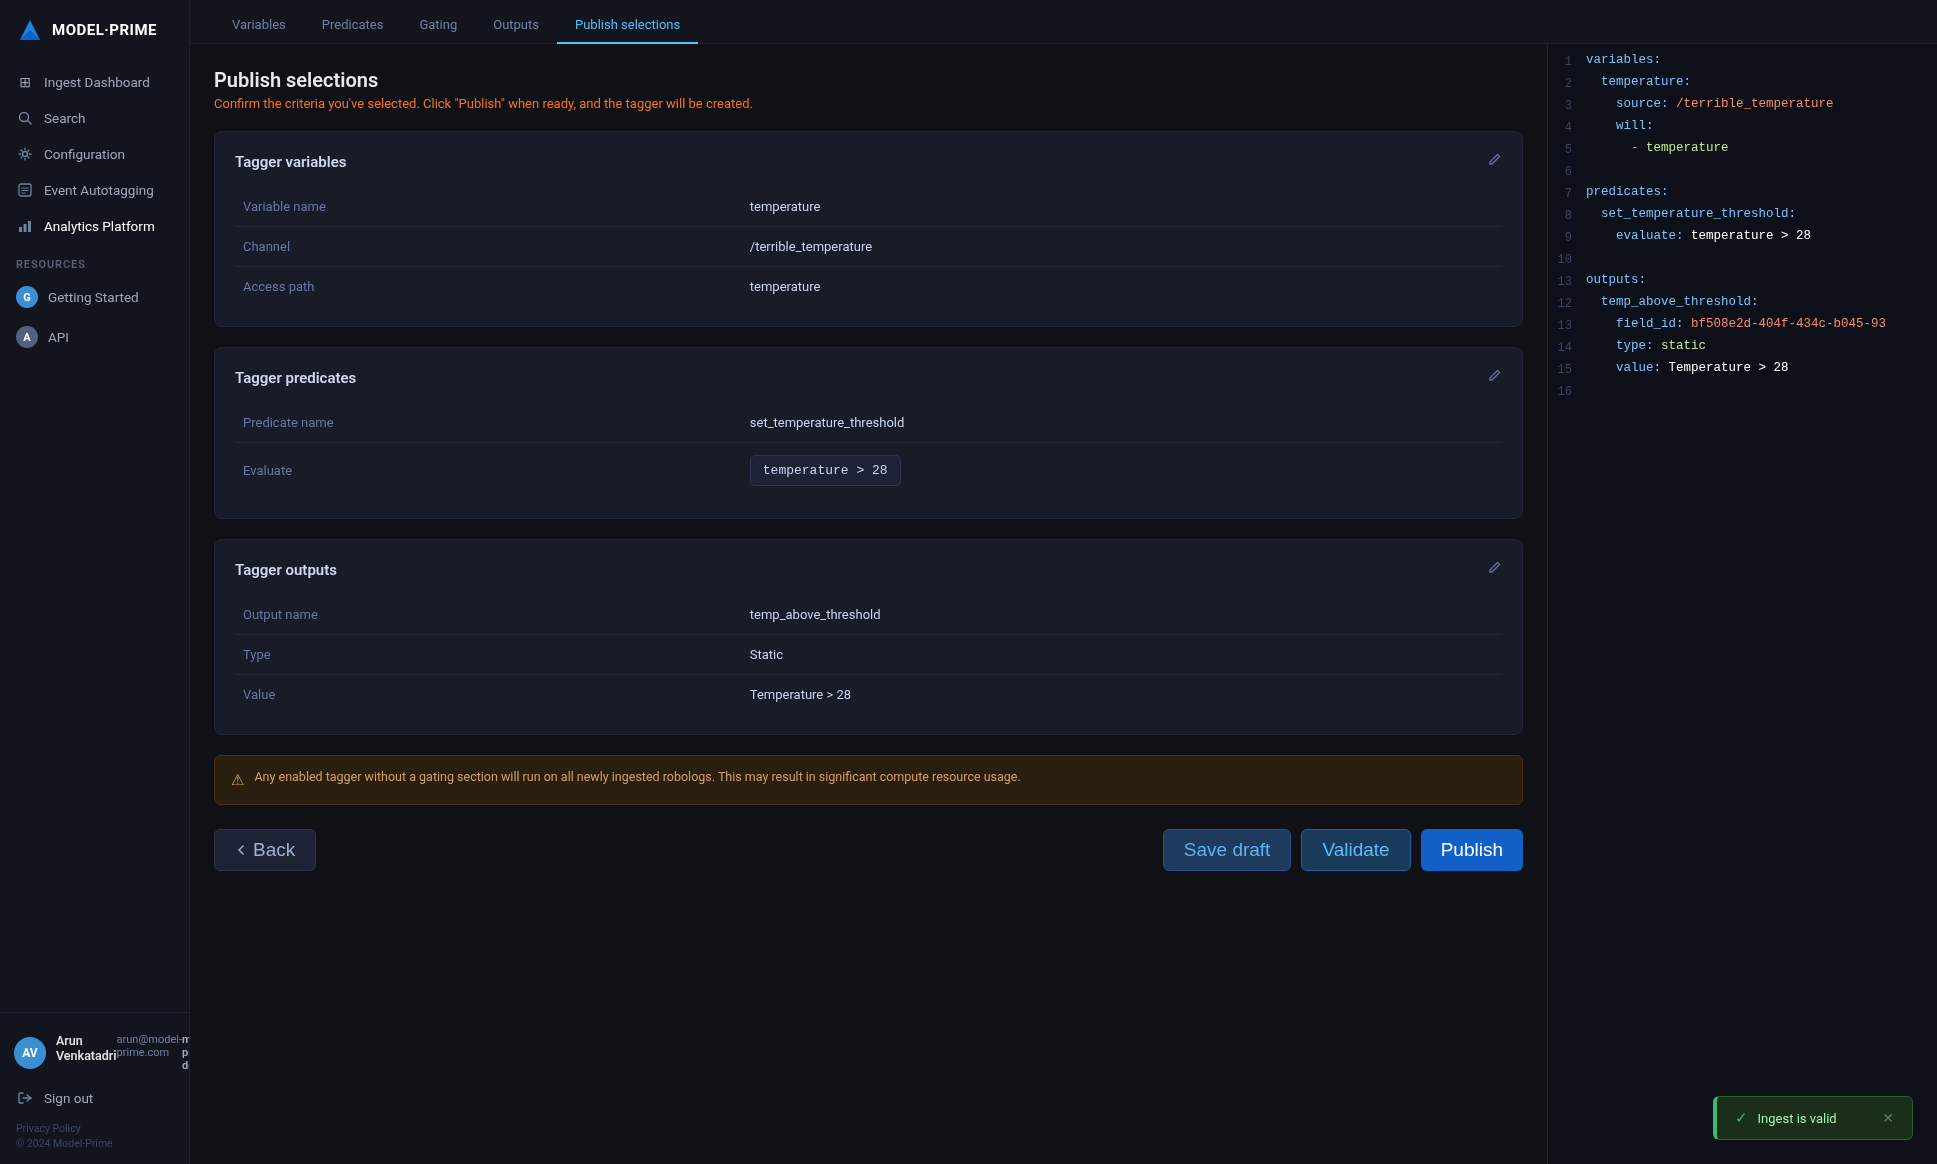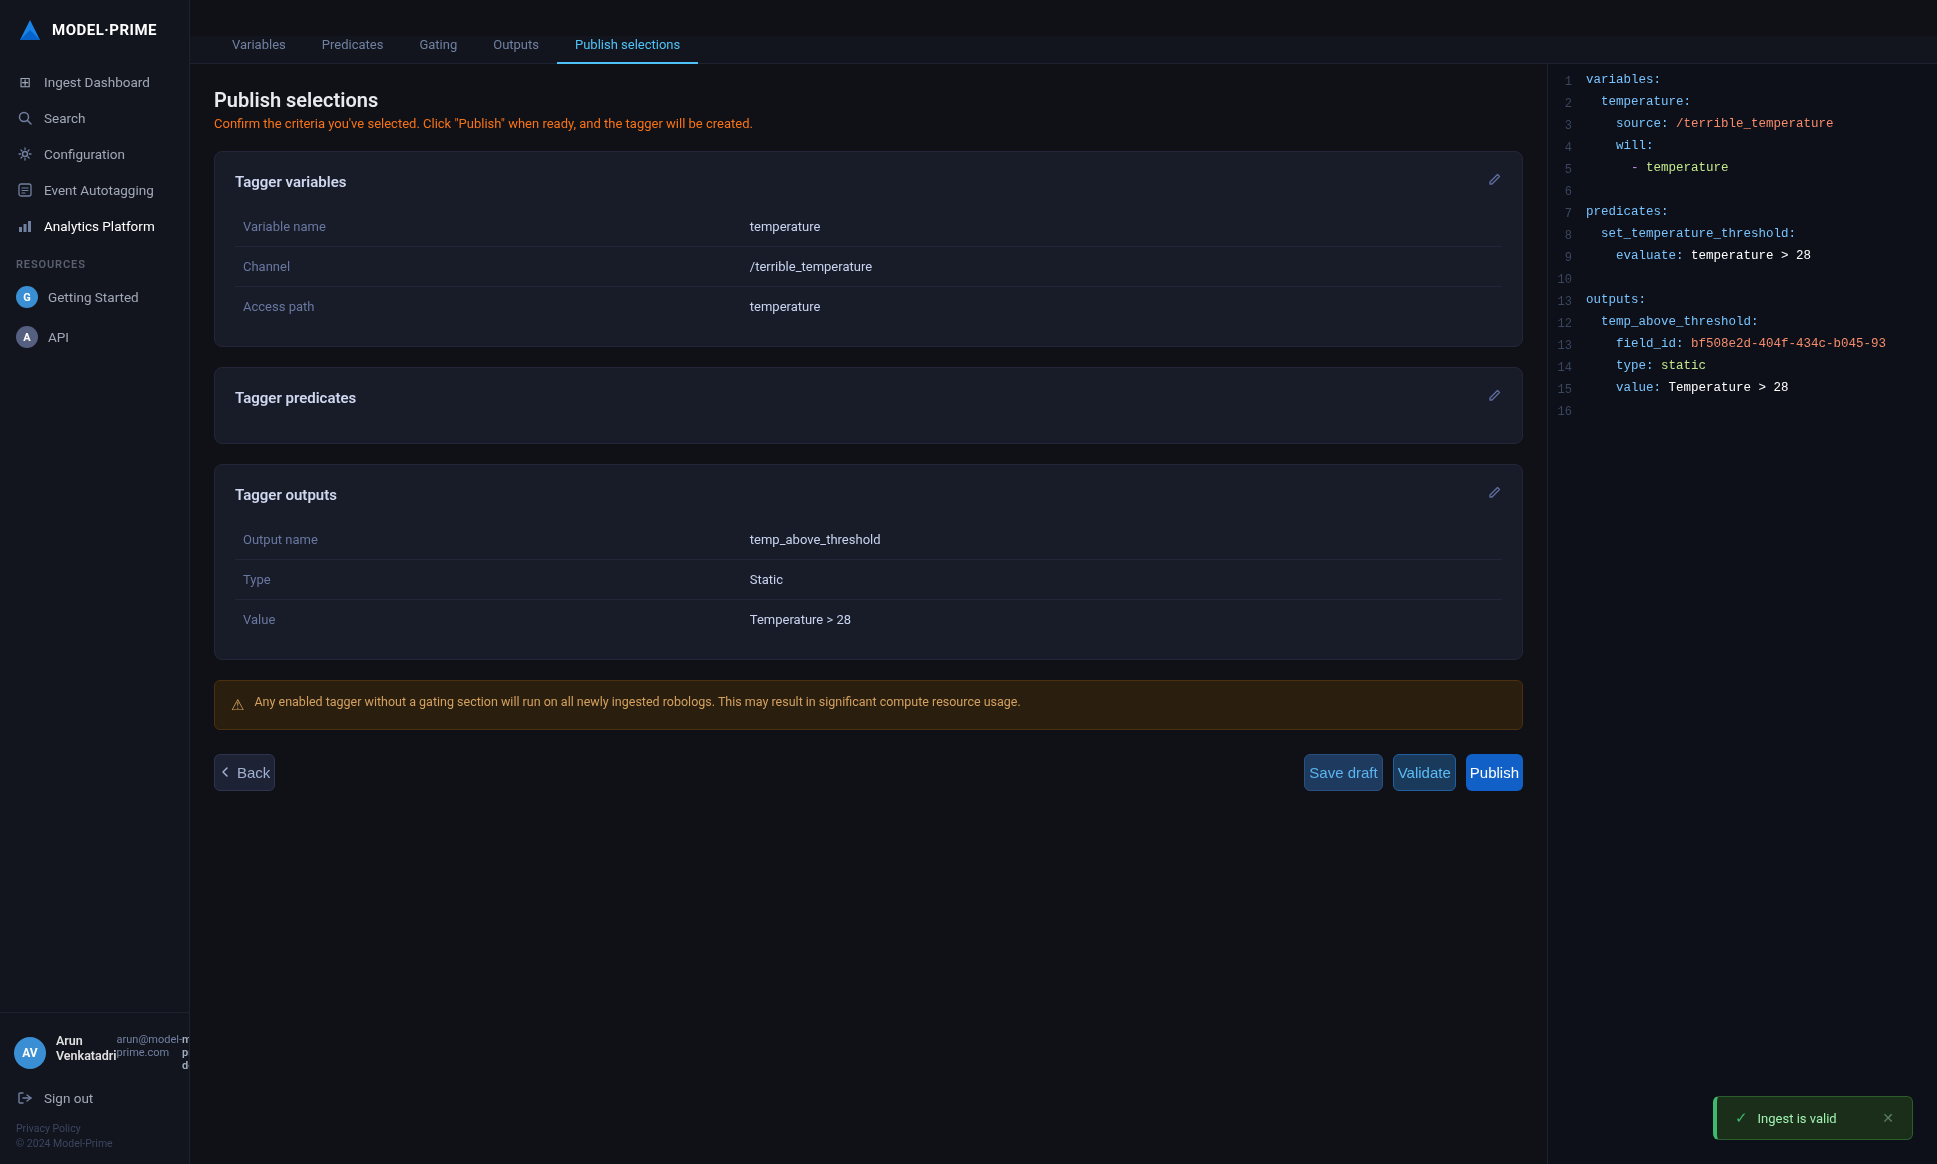--- a/index.html
+++ b/index.html
@@ -123,23 +123,22 @@
       flex-direction: column;
       overflow: hidden;
     }
 
     
     #top-nav {
       display: flex;
       background: #13151e;
       border-bottom: 1px solid #1e2130;
       padding: 0 24px;
-      height: 28px;
+      height: 44px;
       align-items: flex-end;
-      margin-top: 36px;
     }
     .top-nav-tab {
       padding: 10px 18px;
       color: #7080a0;
       font-size: 13px;
       cursor: pointer;
       border-bottom: 2px solid transparent;
       margin-bottom: -1px;
     }
     .top-nav-tab.active {
@@ -235,23 +234,23 @@
     .warning-icon { font-size: 15px; flex-shrink: 0; margin-top: 1px; }
 
     
     .bottom-actions {
       display: flex;
       justify-content: space-between;
       align-items: center;
       padding-top: 4px;
     }
     .btn {
-      padding: 9px 4px;
+      padding: 9px 20px;
       border-radius: 6px;
-      font-size: 15px;
+      font-size: 19px;
       font-weight: 500;
       cursor: pointer;
       border: none;
       transition: background 0.15s, opacity 0.15s;
     }
     .btn-back {
       background: #1e2235;
       color: #a0b0d0;
       border: 1px solid #2e3450;
       display: flex;
@@ -505,20 +504,34 @@
 
       <div class="card">
         <div class="card-header">
           <span class="card-title">Tagger predicates</span>
           <span class="card-edit-icon">
             <svg width="15" height="15" viewBox="0 0 15 15" fill="none">
                 <path d="M10.5 2.5l2 2L5 12H3v-2L10.5 2.5z" stroke="#6070a0" stroke-width="1.3" stroke-linecap="round" stroke-linejoin="round"></path>
               </svg>
           </span>
         </div>
+        <table class="card-table">
+          <tbody>
+            <tr>
+              <td>Predicate name</td>
+              <td>set_temperature_threshold</td>
+            </tr>
+            <tr>
+              <td>Evaluate</td>
+              <td>
+                <span class="evaluate-value">temperature &gt; 28</span>
+              </td>
+            </tr>
+          </tbody>
+        </table>
       </div>
 
       <div class="card">
         <div class="card-header">
           <span class="card-title">Tagger outputs</span>
           <span class="card-edit-icon">
             <svg width="15" height="15" viewBox="0 0 15 15" fill="none">
                 <path d="M10.5 2.5l2 2L5 12H3v-2L10.5 2.5z" stroke="#6070a0" stroke-width="1.3" stroke-linecap="round" stroke-linejoin="round"></path>
               </svg>
           </span>

